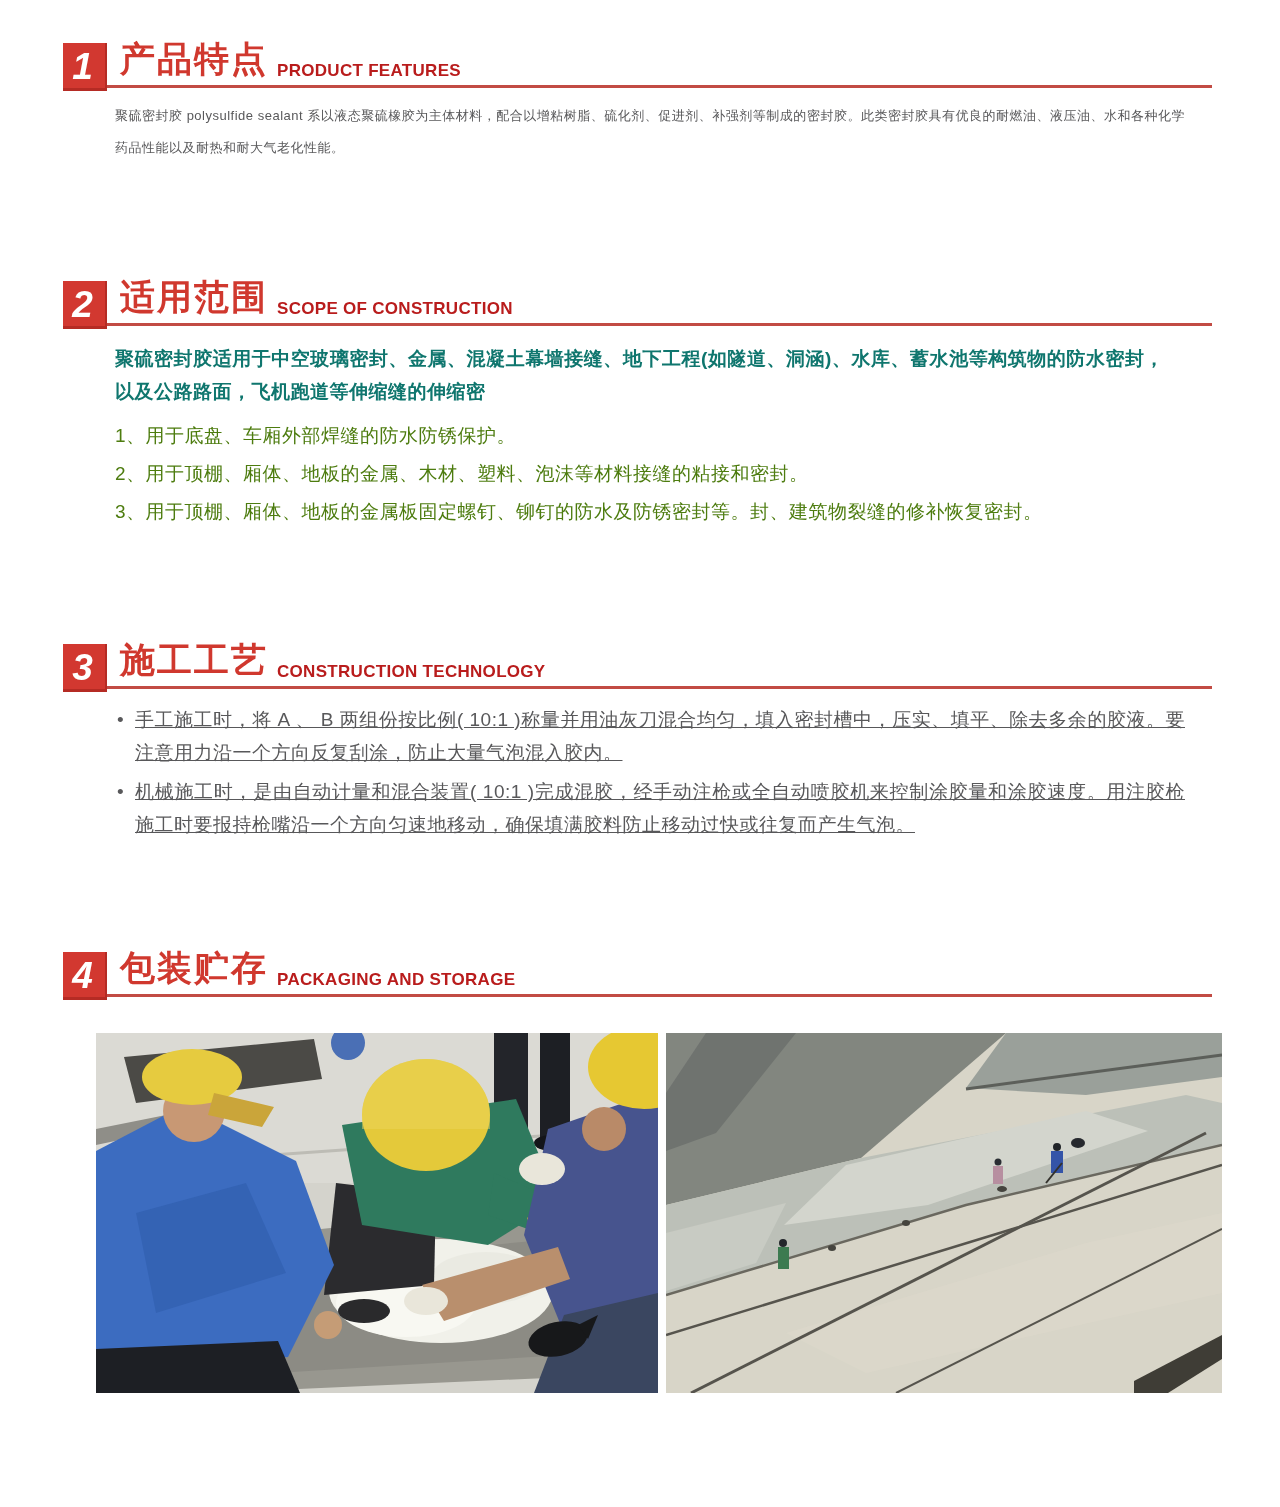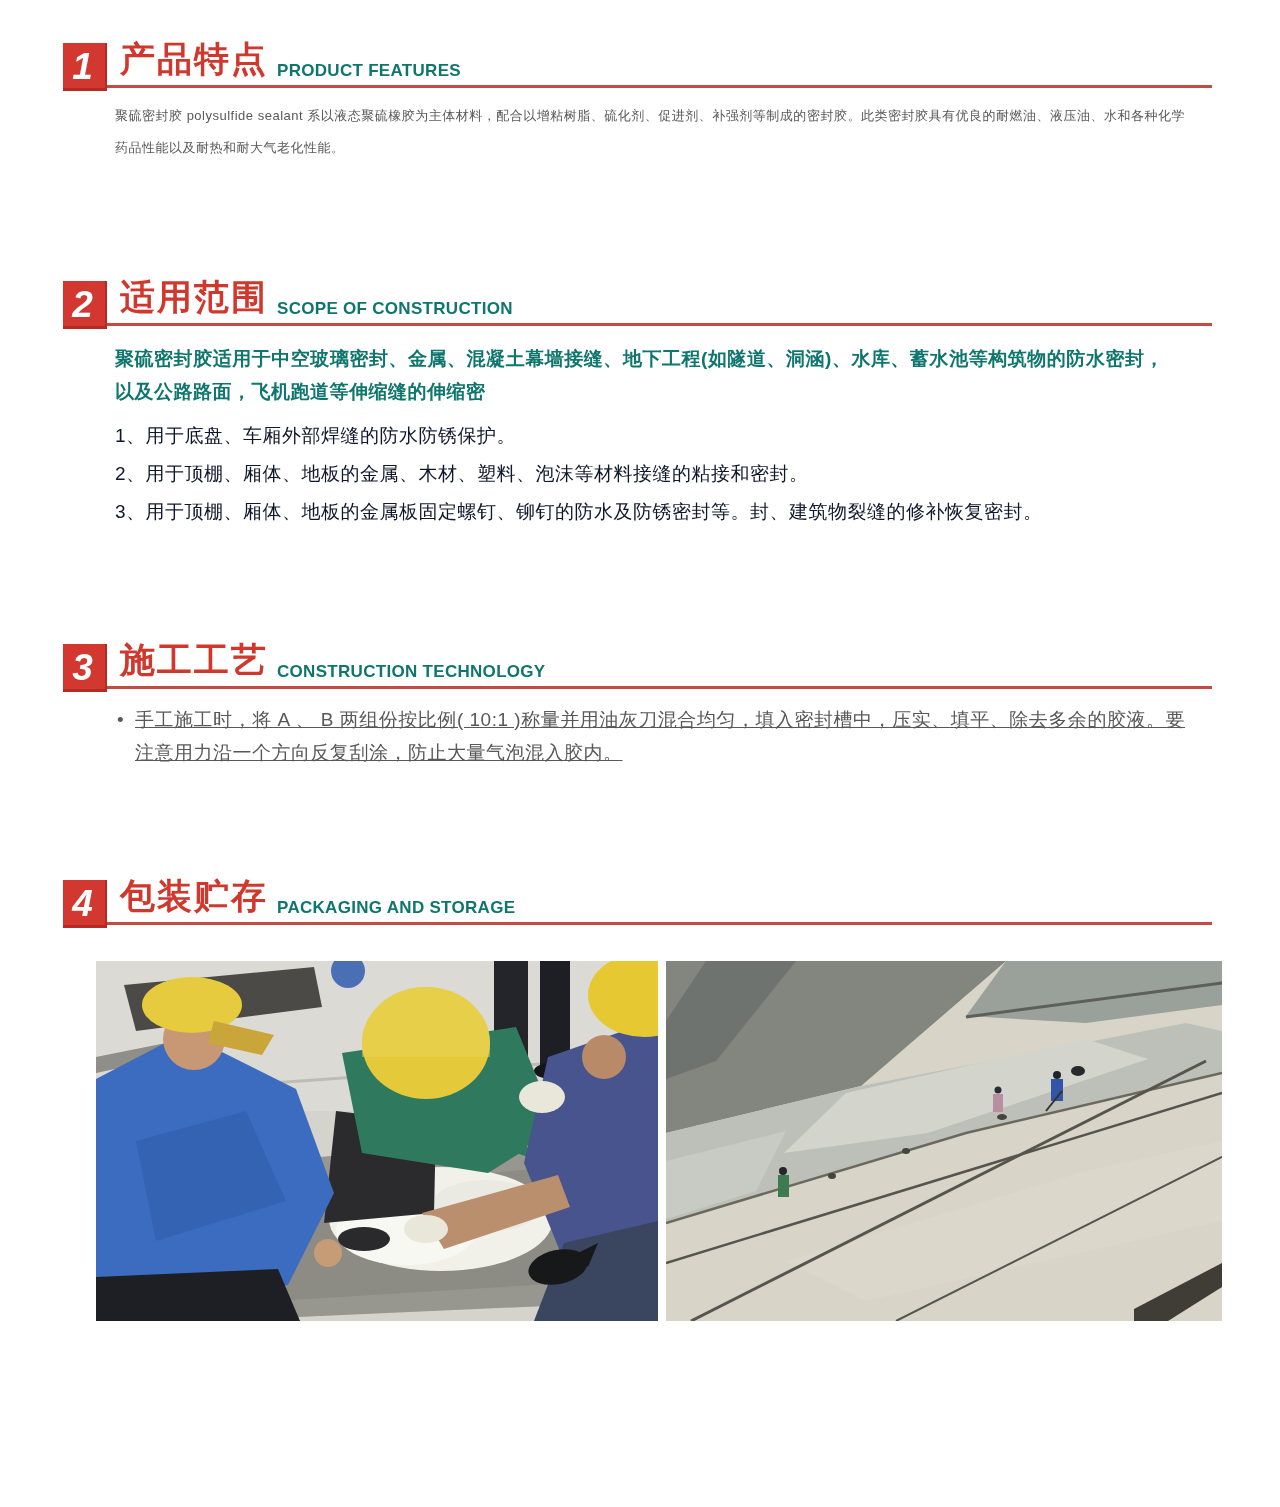--- a/index.html
+++ b/index.html
@@ -28,39 +28,39 @@
     margin-bottom:-6px;
     box-shadow:inset -2px -3px 0 rgba(130,20,14,0.35);
     flex:0 0 auto;
   }
   .title-zh {
     font-size:35px; font-weight:800; color:#d0382e;
     line-height:1; margin-left:13px; padding-bottom:9px;
     letter-spacing:2px; white-space:nowrap;
   }
   .title-en {
-    font-size:17px; font-weight:700; color:#0f766e;
+    font-size:17px; font-weight:700; color:#b91c1c;
     margin-left:9px; padding-bottom:4px; letter-spacing:0.3px;
     white-space:nowrap;
   }
 
   
   .body-text {
     margin:12px 95px 0 115px;
     font-size:13px; line-height:32px; color:#58585a;
     letter-spacing:0.5px; text-align:justify;
   }
   .lead-text {
     margin:16px 116px 0 115px;
     font-size:19px; line-height:33px; color:#0f766e;
     font-weight:bold; letter-spacing:0.5px; text-align:justify;
   }
   .app-list { margin:12px 95px 0 115px; list-style:none; }
   .app-list li {
-    font-size:19px; line-height:32px; color:#0f172a;
+    font-size:19px; line-height:32px; color:#4d7c0f;
     letter-spacing:0.5px;
   }
   .app-list li + li { margin-top:6px; }
   .app-list li:nth-child(2) { }
 
   .bullet-list { margin:14px 95px 0 135px; list-style:none; }
   .bullet-list li {
     font-size:19px; line-height:33px; color:#58585a;
     letter-spacing:0.5px; position:relative; text-align:justify;text-decoration:underline;
   }
@@ -112,20 +112,21 @@
   </section>
 
   <section id="section-3">
     <div class="sec-header">
       <div class="badge">3</div>
       <div class="title-zh">施工工艺</div>
       <div class="title-en">CONSTRUCTION TECHNOLOGY</div>
     </div>
     <ul class="bullet-list">
       <li>手工施工时，将 A 、 B 两组份按比例( 10:1 )称量并用油灰刀混合均匀，填入密封槽中，压实、填平、除去多余的胶液。要注意用力沿一个方向反复刮涂，防止大量气泡混入胶内。</li>
+      <li>机械施工时，是由自动计量和混合装置( 10:1 )完成混胶，经手动注枪或全自动喷胶机来控制涂胶量和涂胶速度。用注胶枪施工时要报持枪嘴沿一个方向匀速地移动，确保填满胶料防止移动过快或往复而产生气泡。</li>
     </ul>
   </section>
 
   <section id="section-4">
     <div class="sec-header">
       <div class="badge">4</div>
       <div class="title-zh">包装贮存</div>
       <div class="title-en">PACKAGING AND STORAGE</div>
     </div>
   </section>

